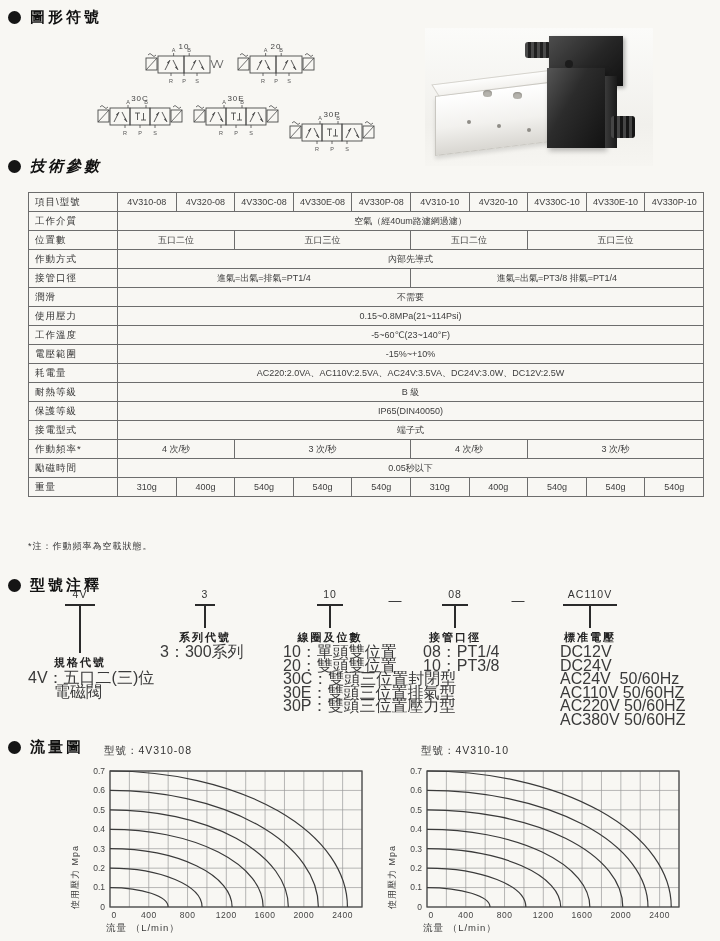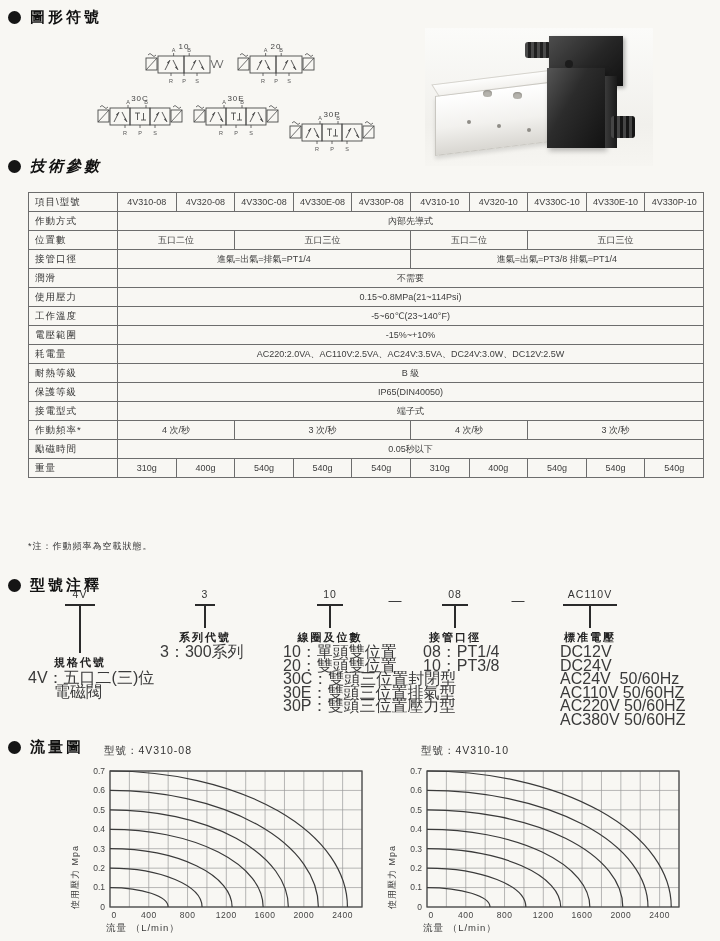--- a/index.html
+++ b/index.html
@@ -247,29 +247,33 @@
             <td style="letter-spacing: 0px;">4V330C-08</td>
             <td style="letter-spacing: 0px;">4V330E-08</td>
             <td style="letter-spacing: 0px;">4V330P-08</td>
             <td style="letter-spacing: 0px;">4V310-10</td>
             <td style="letter-spacing: 0px;">4V320-10</td>
             <td style="letter-spacing: 0px;">4V330C-10</td>
             <td style="letter-spacing: 0px;">4V330E-10</td>
             <td style="letter-spacing: 0px;">4V330P-10</td>
           </tr>
           <tr>
-            <td class="lbl">作動方式</td>
-            <td colspan="10">內部先導式</td>
+            <td class="lbl">工作介質</td>
+            <td colspan="10">空氣（經40um路濾網過濾）</td>
           </tr>
           <tr>
             <td class="lbl">位置數</td>
             <td colspan="2">五口二位</td>
             <td colspan="3">五口三位</td>
             <td colspan="2">五口二位</td>
             <td colspan="3">五口三位</td>
+          </tr>
+          <tr>
+            <td class="lbl">作動方式</td>
+            <td colspan="10">內部先導式</td>
           </tr>
           <tr>
             <td class="lbl">接管口徑</td>
             <td colspan="5">進氣=出氣=排氣=PT1/4</td>
             <td colspan="5">進氣=出氣=PT3/8  排氣=PT1/4</td>
           </tr>
           <tr>
             <td class="lbl">潤滑</td>
             <td colspan="10">不需要</td>
           </tr>

